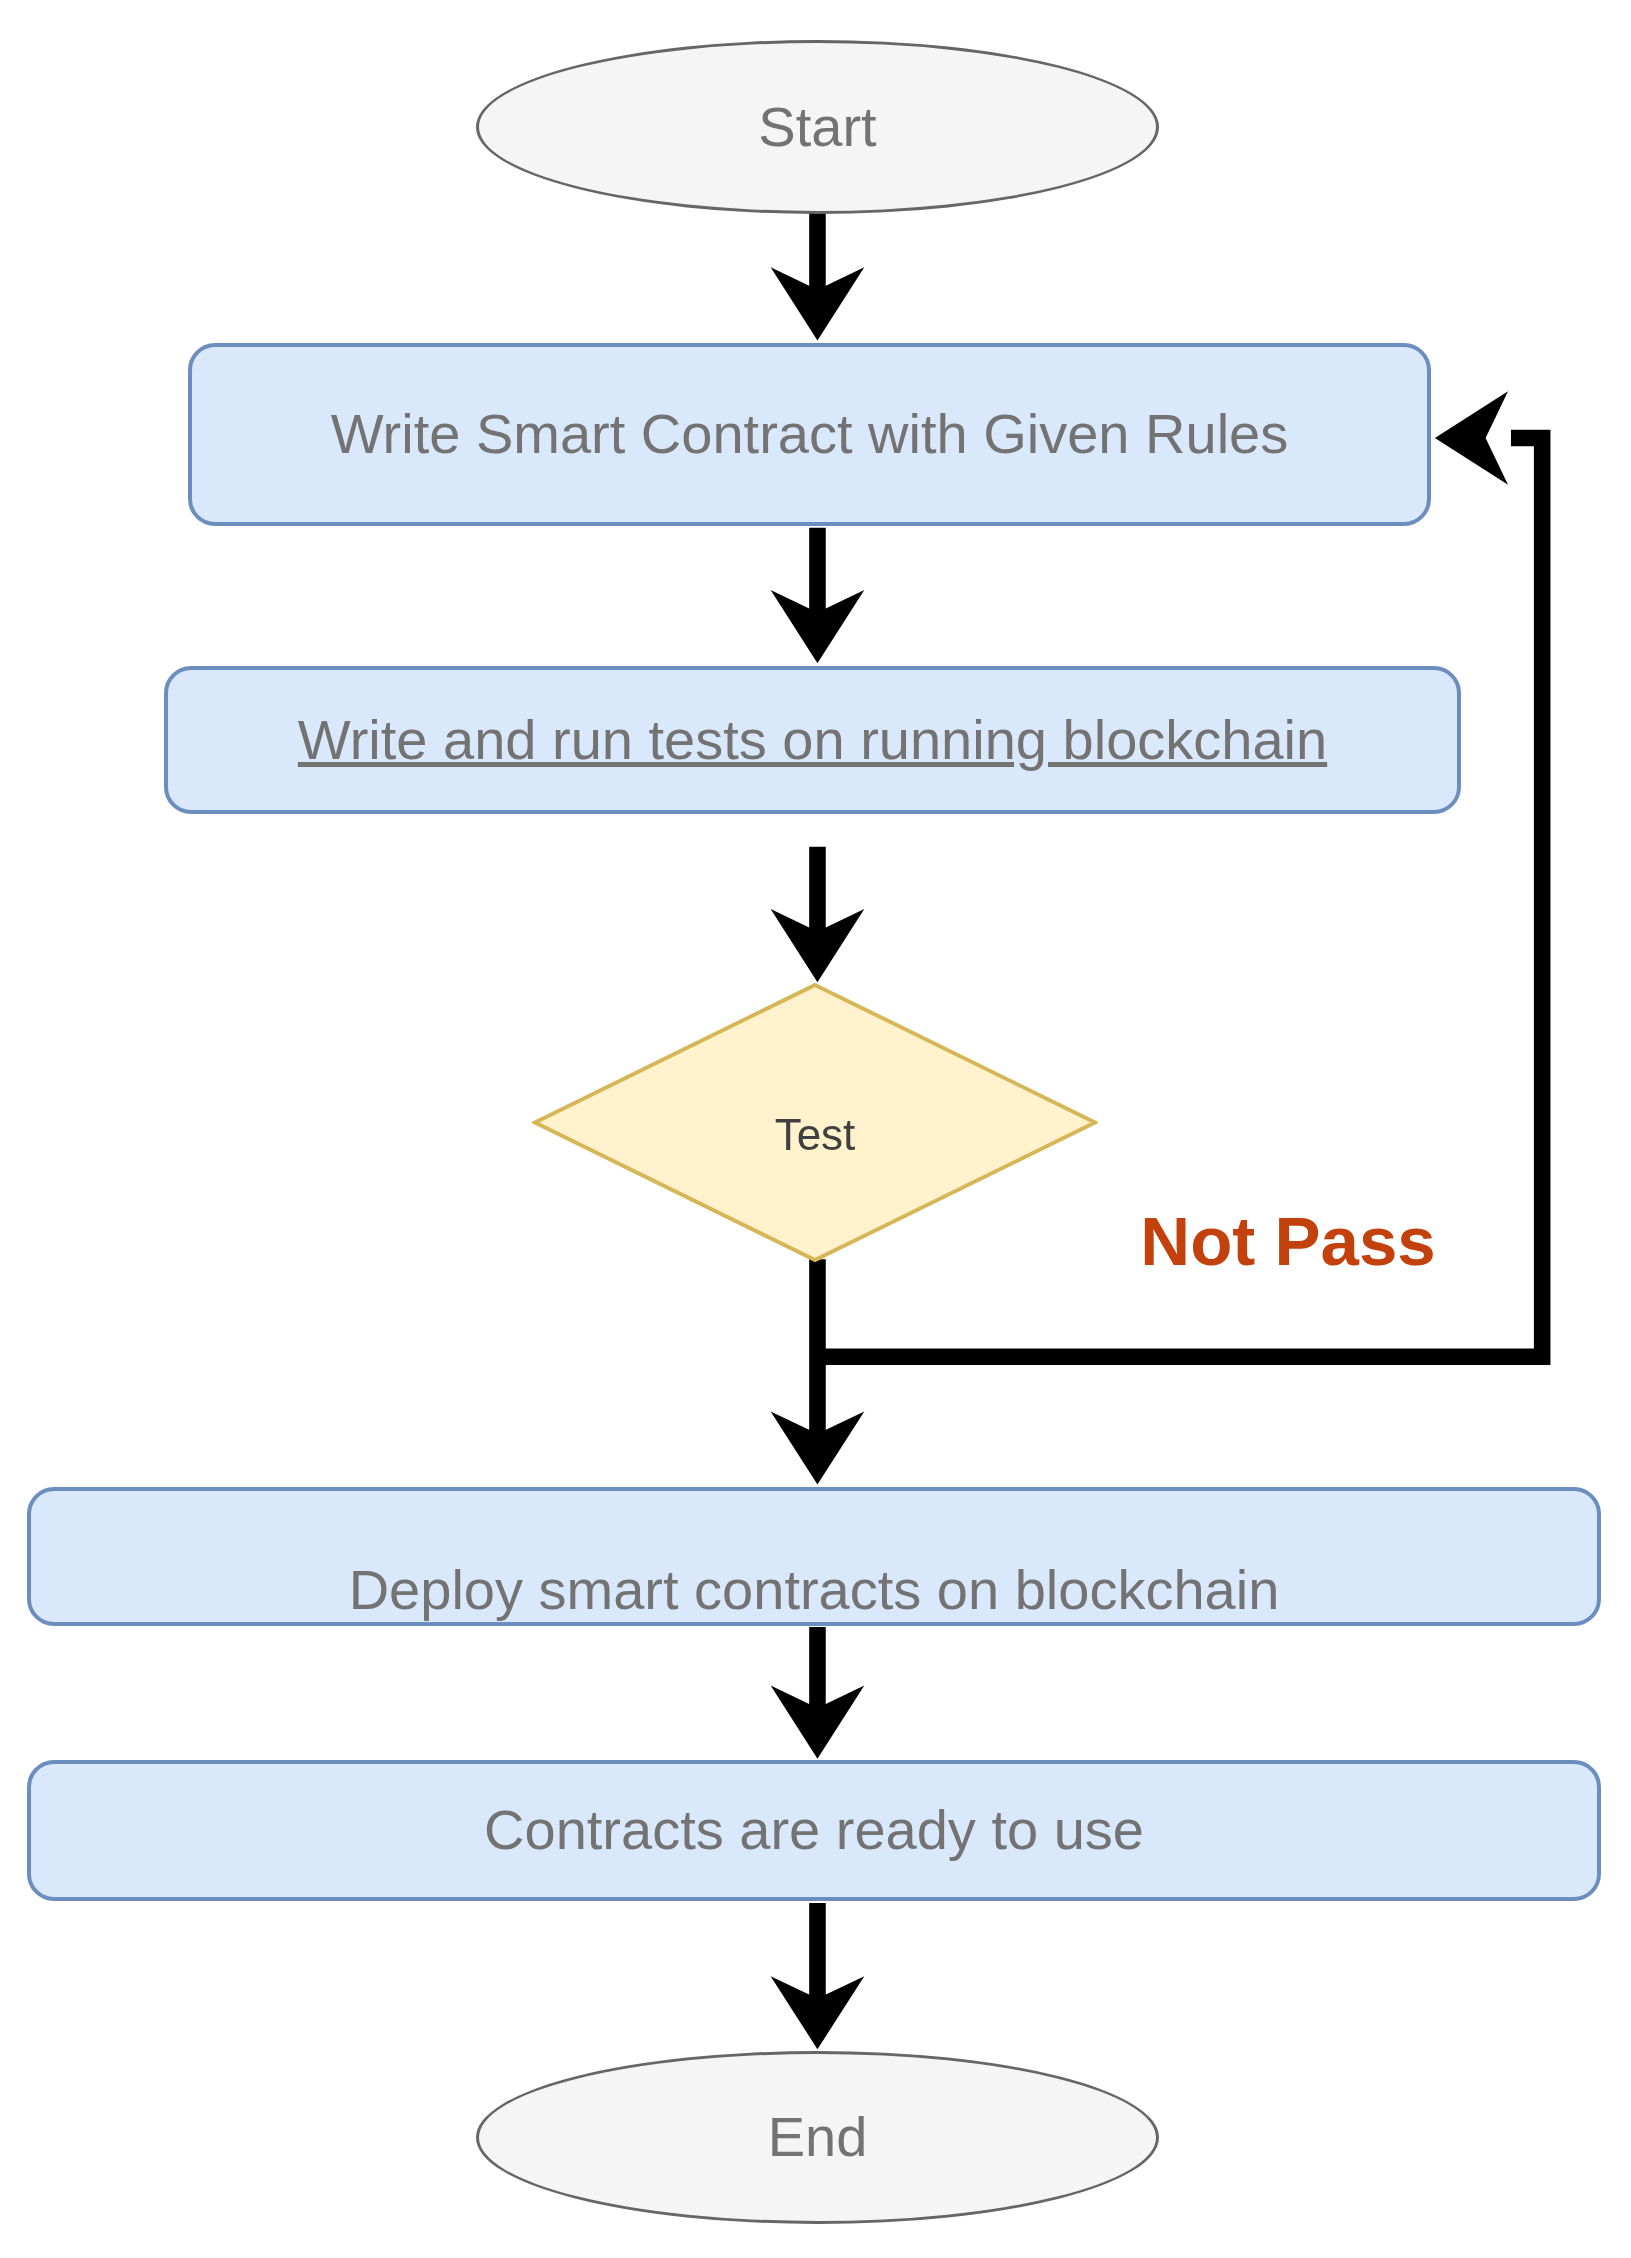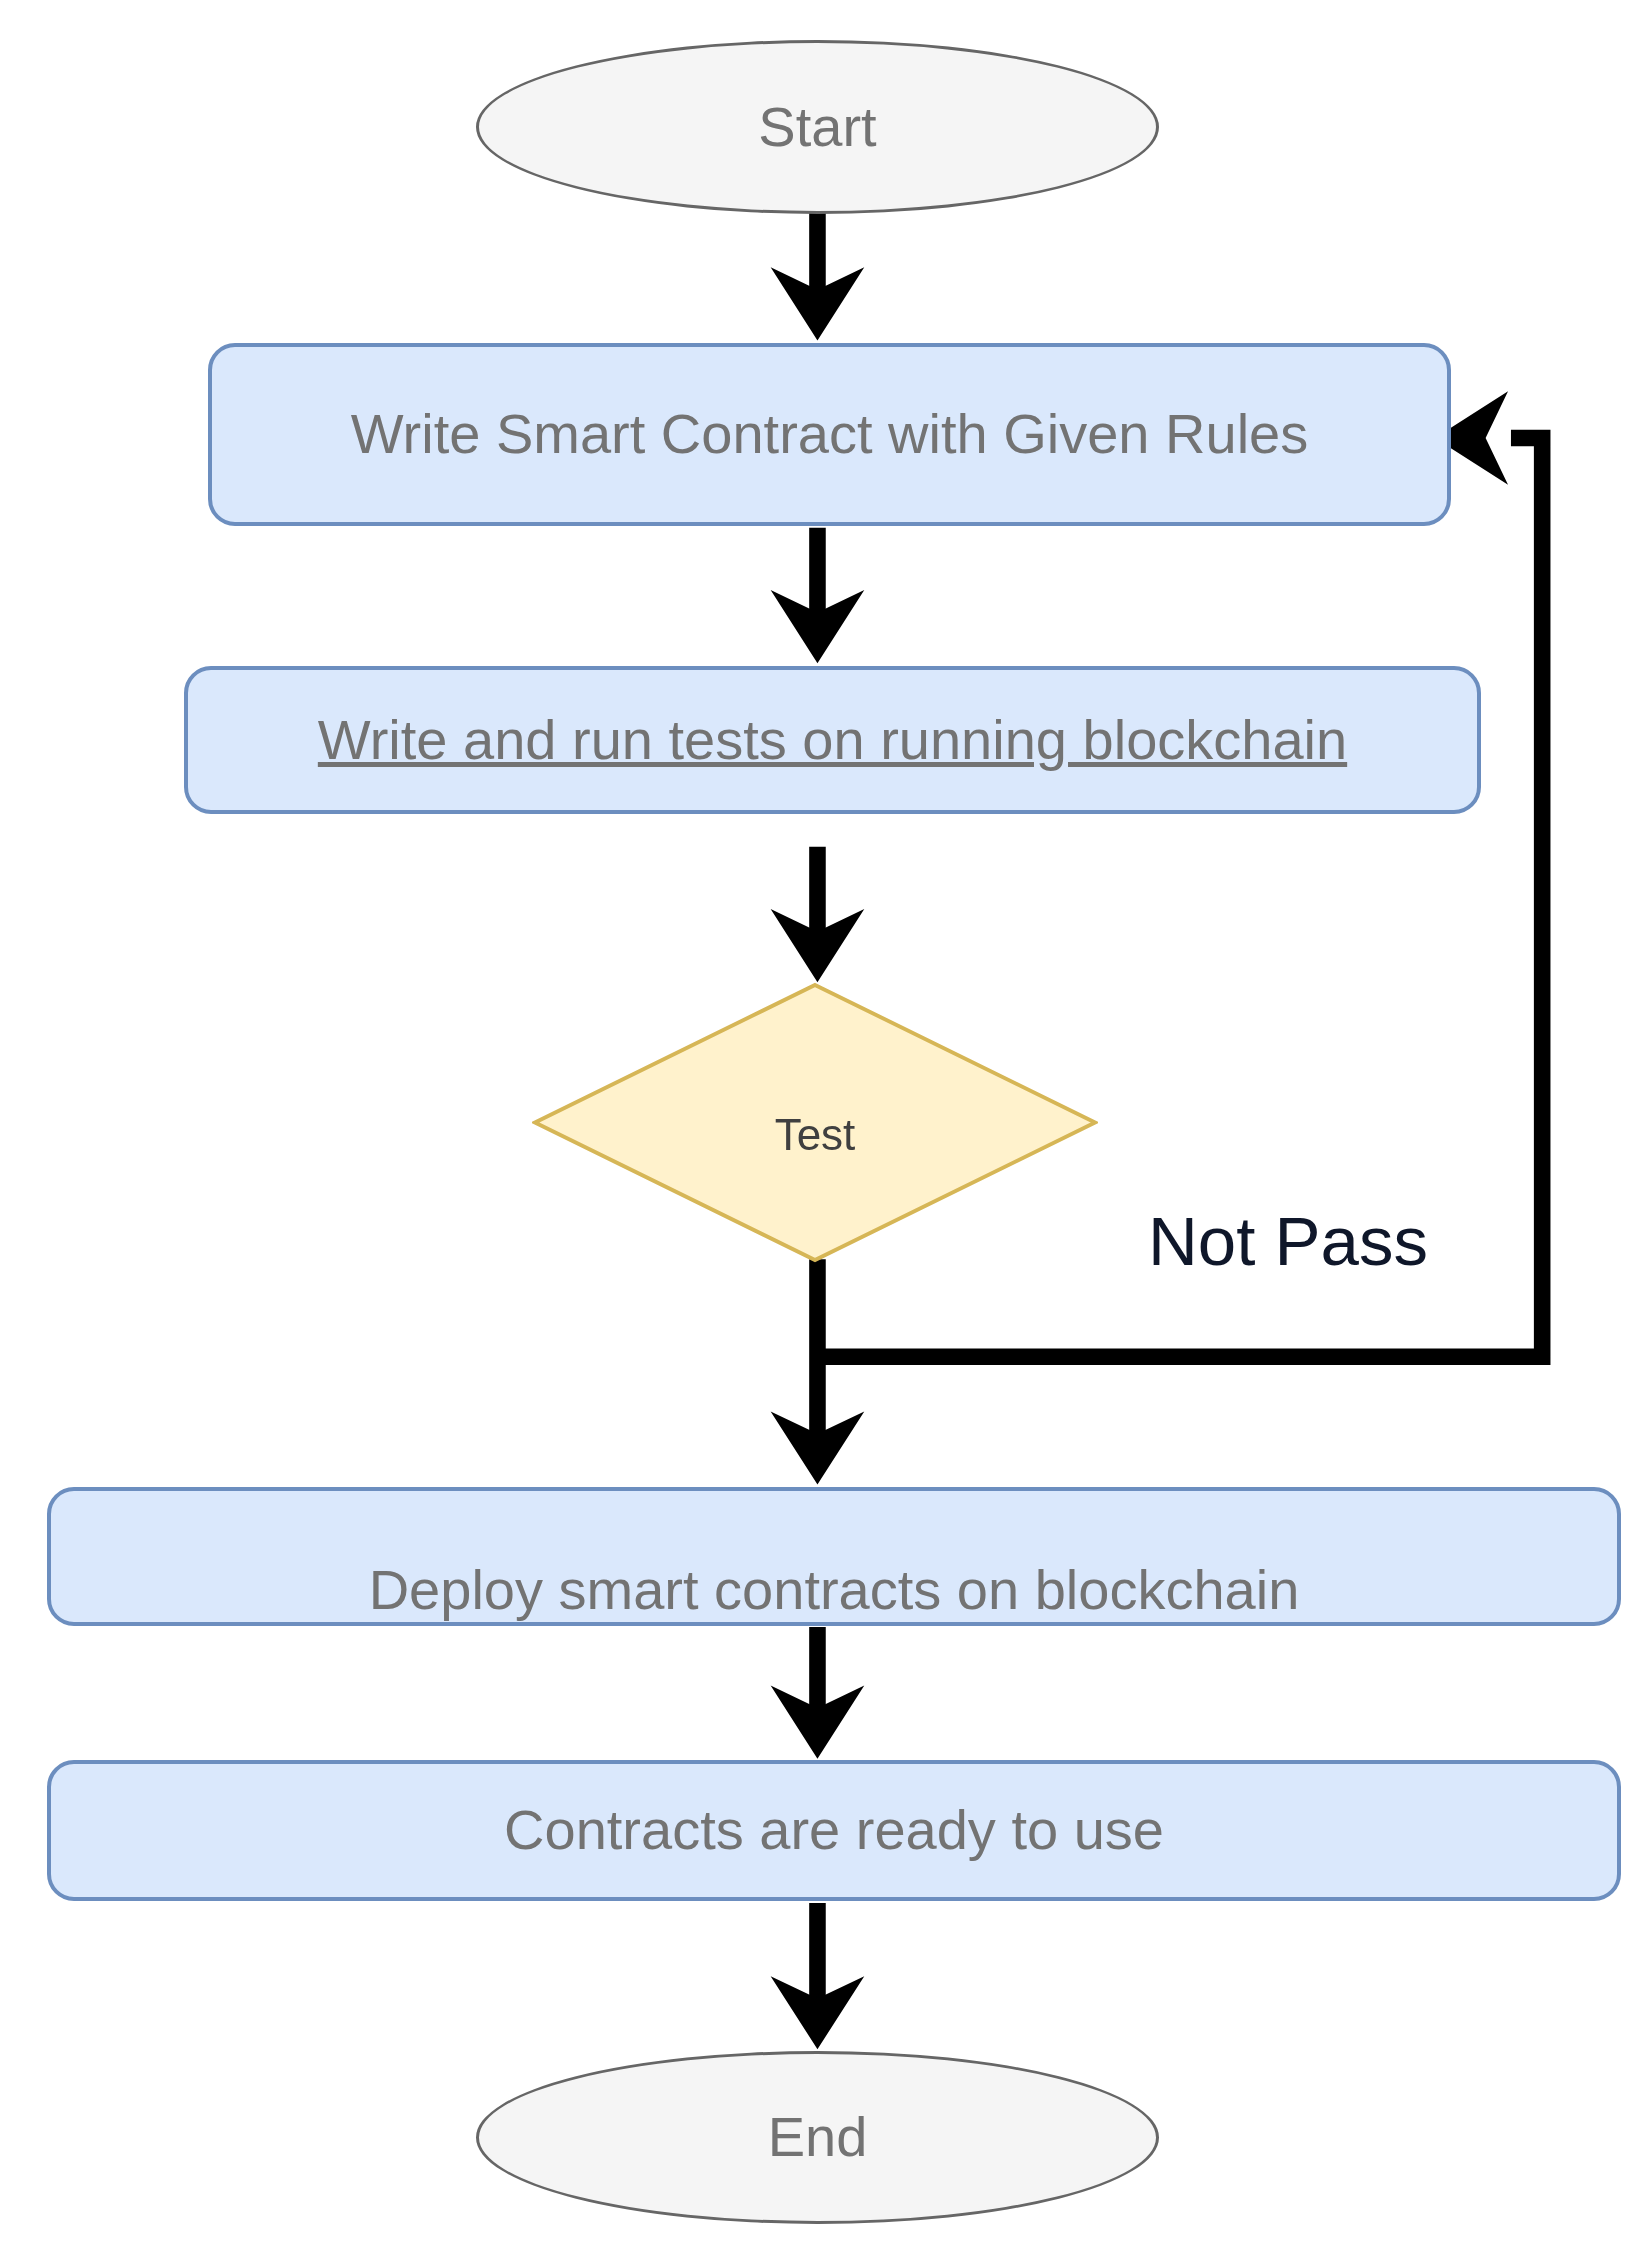--- a/index.html
+++ b/index.html
@@ -36,42 +36,41 @@
   }
   .terminal {
     background: #f5f5f5;
     border: 3.9px solid #666666;
     border-radius: 50%;
   }
   .process {
     background: #dae8fc;
     border: 4.9px solid #6c8ebf;
     border-radius: 27px;
-    margin-left: 20px;
   }
   .diamond-wrap {
     position: absolute;
   }
   .diamond-label {
     position: absolute;
     left: 0;
     top: 12px;
     width: 100%;
     height: 100%;
     display: flex;
     align-items: center;
     justify-content: center;
     color: #404040;
     font-size: 44px;
   }
   .edge-label {
     position: absolute;
-    color: #0f172a;
+    color: #c2410c;
     font-size: 69px;
-    font-weight: normal;
+    font-weight: bold;
     text-align: center;
     white-space: nowrap;
   }
   .conn {
     stroke: #000000;
     stroke-width: 17;
     fill: none;
   }
   .head {
     fill: #000000;

